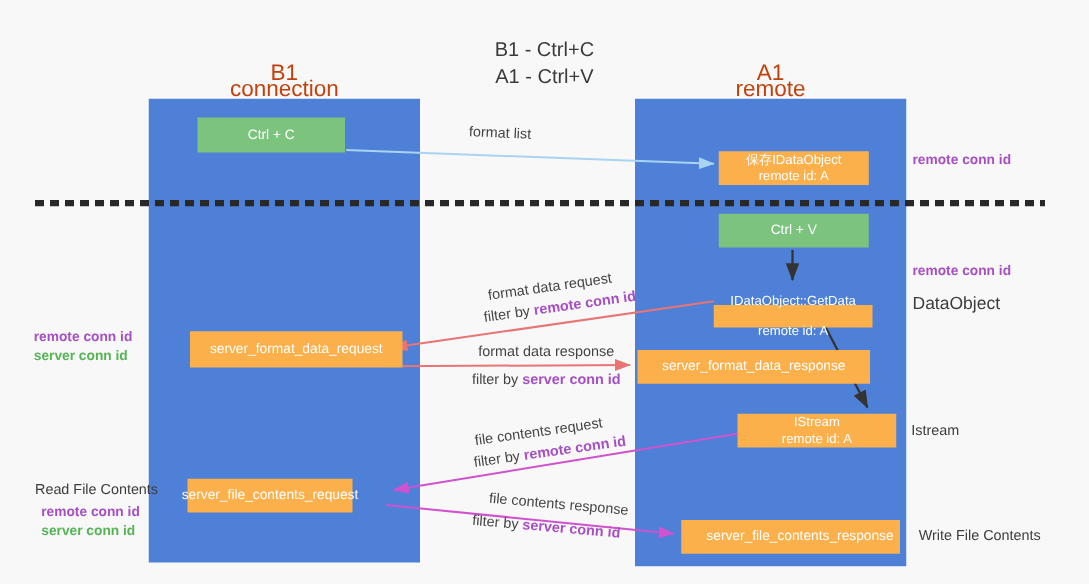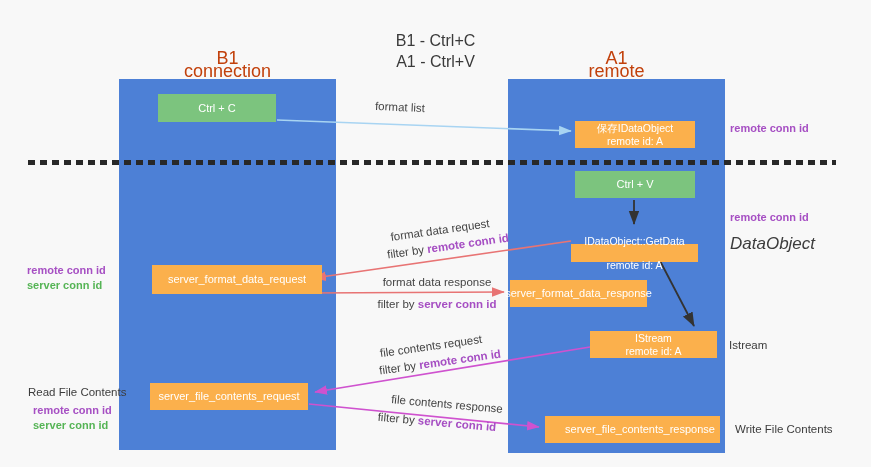--- a/index.html
+++ b/index.html
@@ -100,30 +100,30 @@
 
   <div class="node orange" style="left:571px; top:244px; width:127px; height:18px;gap:12px;">
     <div class="l2">IDataObject::GetData</div>
     <div class="l2">remote id: A</div>
   </div>
 
   <div class="node orange" style="left:152px; top:265px; width:170px; height:29px;">
     <div>server_format_data_request</div>
   </div>
 
-  <div class="node orange" style="left:510px; top:280px; width:137px; height:27px;">
+  <div class="node orange" style="left:510px; top:280px; width:186px; height:27px;">
     <div>server_format_data_response</div>
   </div>
 
   <div class="node orange" style="left:590px; top:331px; width:127px; height:27px;">
     <div class="l2">IStream</div>
     <div class="l2">remote id: A</div>
   </div>
 
-  <div class="node orange" style="left:150px; top:383px; width:158px; height:27px;">
+  <div class="node orange" style="left:150px; top:383px; width:132px; height:27px;">
     <div>server_file_contents_request</div>
   </div>
 
   <div class="node orange" style="left:545px; top:416px; width:160px; height:27px;padding-left:15px;">
     <div>server_file_contents_response</div>
   </div>
 
   <div class="arrow-lbl" style="left:400px; top:107px; transform:translate(-50%,-50%) rotate(2.5deg);">format list</div>
 
   <div class="arrow-lbl" style="left:440px; top:230px; transform:translate(-50%,-50%) rotate(-8deg);">format data request</div>
@@ -141,21 +141,21 @@
     <span>filter by </span><span class="purple">remote conn id</span>
   </div>
 
   <div class="arrow-lbl" style="left:447px; top:404px; transform:translate(-50%,-50%) rotate(5deg);">file contents response</div>
   <div class="arrow-lbl" style="left:437px; top:422px; transform:translate(-50%,-50%) rotate(5deg);">
     <span>filter by </span><span class="purple">server conn id</span>
   </div>
 
   <div class="lbl purple" style="left:730px; top:122px;">remote conn id</div>
   <div class="lbl purple" style="left:730px; top:211px;">remote conn id</div>
-  <div class="lbl" style="left:730px; top:234px; font-size:17px;font-style:italic;">DataObject</div>
+  <div class="lbl" style="left:730px; top:234px; font-size:14px;">DataObject</div>
   <div class="lbl" style="left:729px; top:339px; font-size:11.5px;">Istream</div>
   <div class="lbl" style="left:735px; top:423px; font-size:11.5px;">Write File Contents</div>
 
   <div class="lbl purple" style="left:27px; top:264px;">remote conn id</div>
   <div class="lbl greenlbl" style="left:27px; top:279px;">server conn id</div>
   <div class="lbl" style="left:28px; top:386px; font-size:11.5px;">Read File Contents</div>
   <div class="lbl purple" style="left:33px; top:404px;">remote conn id</div>
   <div class="lbl greenlbl" style="left:33px; top:419px;">server conn id</div>
 
 </div>

